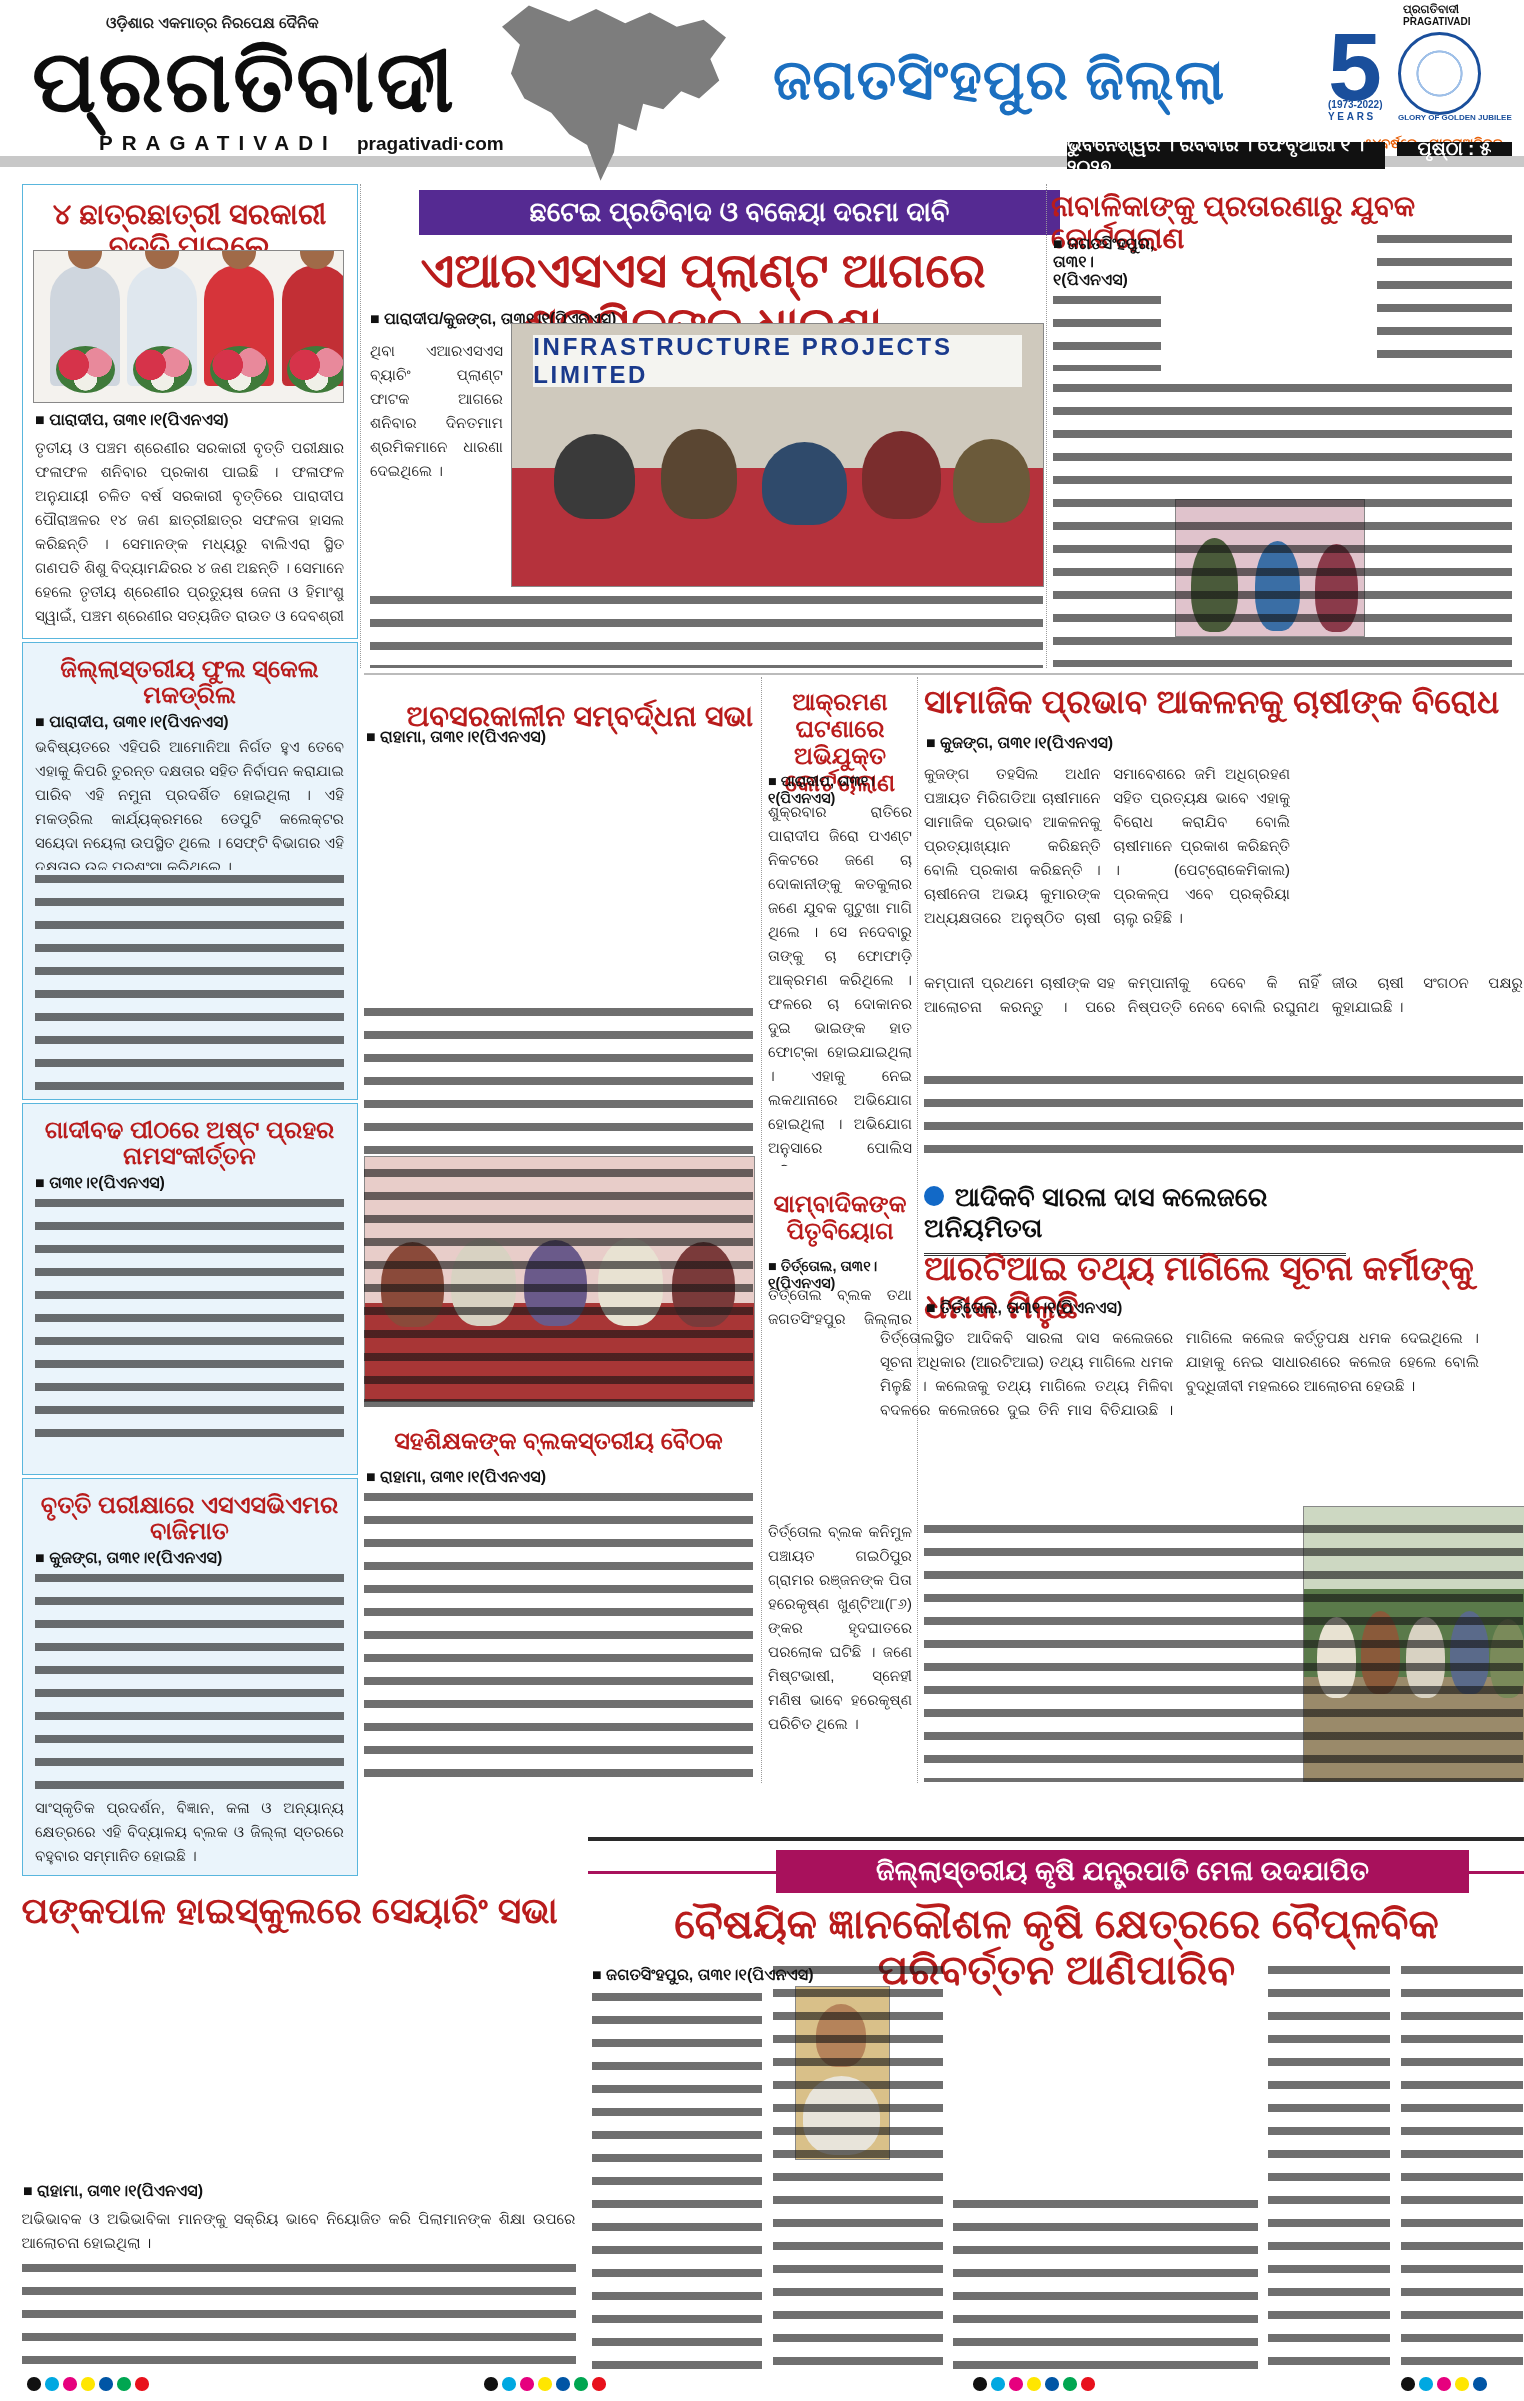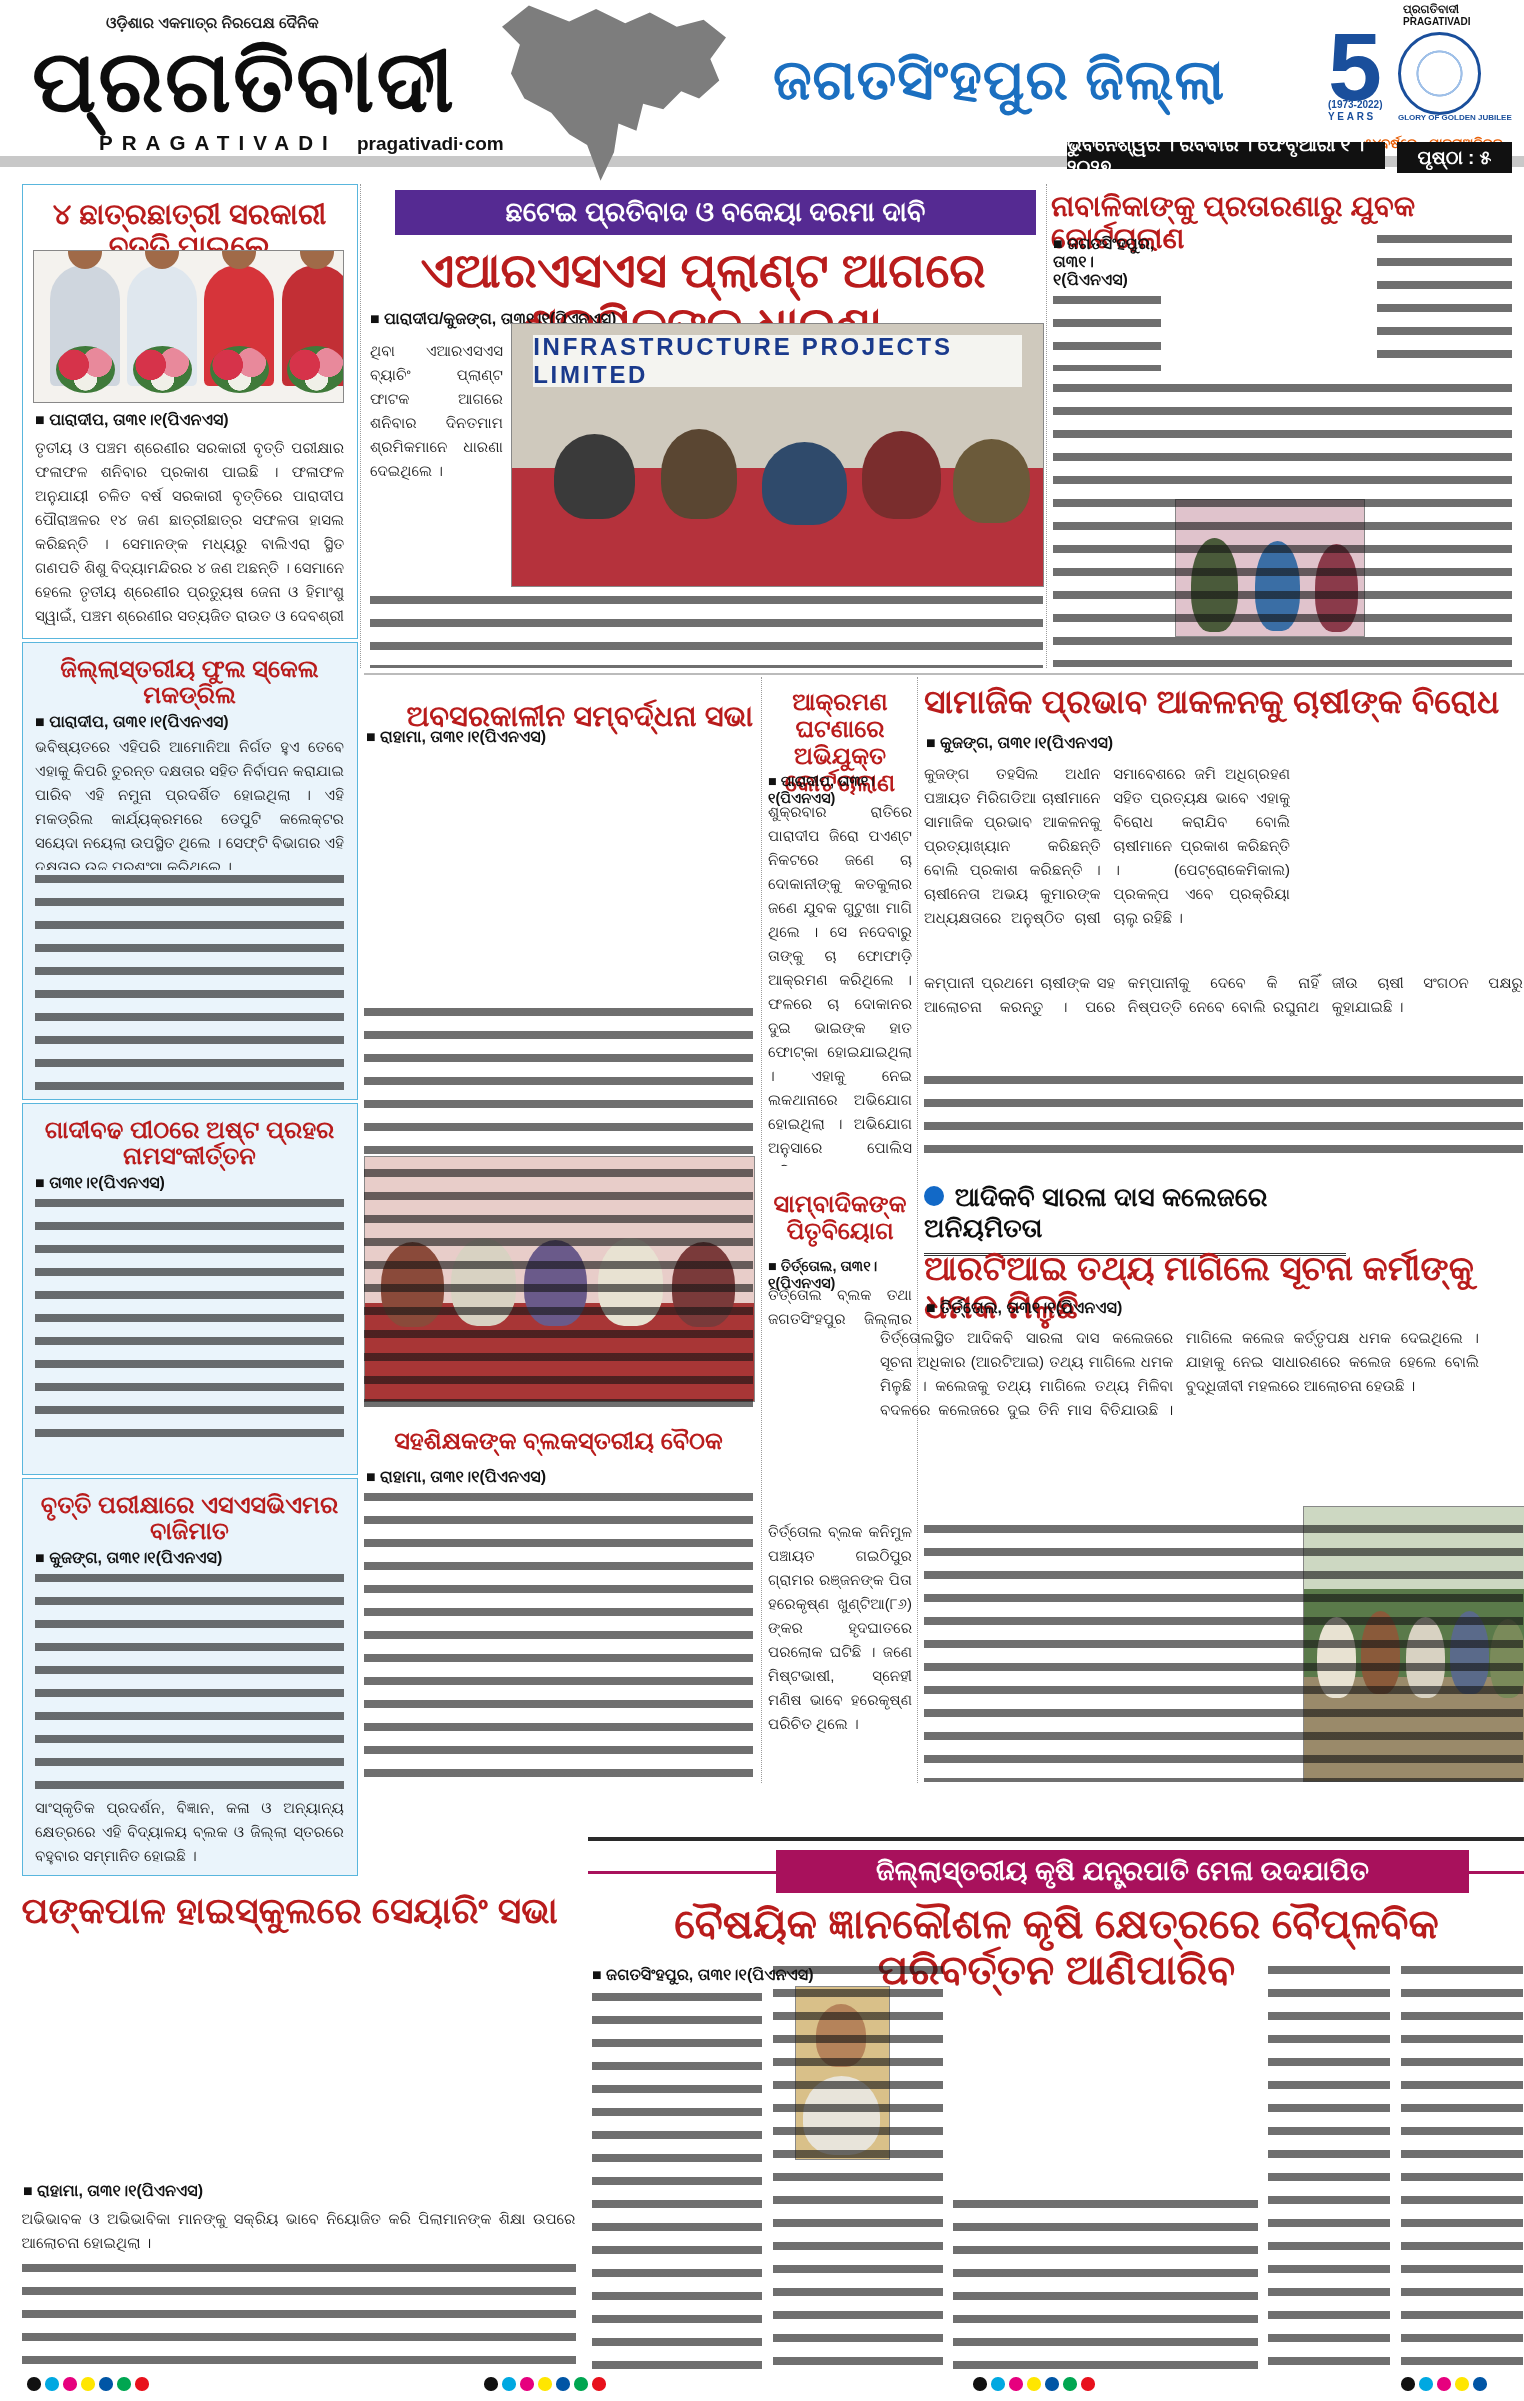--- a/index.html
+++ b/index.html
@@ -87,21 +87,21 @@
     <div class="abs jub-small" style="left:75px;top:14.4px;color:#111;">PRAGATIVADI</div>
     <div class="abs jub-num" style="left:0;top:16px;">5</div>
     <div class="abs jub-emblem" style="left:70px;top:30.5px;"></div>
     <div class="abs jub-small" style="left:0;top:97px;">(1973-2022)</div>
     <div class="abs jub-small" style="left:0;top:109px;letter-spacing:2.7px;">YEARS</div>
     <div class="abs jub-small" style="left:70px;top:111px;font-size:8px;">GLORY OF GOLDEN JUBILEE</div>
   </div>
   <div class="abs jub-slogan" style="left:1364px;top:136px;">୫୪ବର୍ଷରେ...ଯାତ୍ରାଅବିରତ</div>
 
   <div class="abs datebar" style="left:1067px;top:142px;width:318px;height:27px;">ଭୁବନେଶ୍ୱର । ରବିବାର । ଫେବୃଆରୀ ୧ । ୨୦୨୭</div>
-  <div class="abs datebar" style="left:1397px;top:142px;width:115px;height:31px;">ପୃଷ୍ଠା : ୫</div>
+  <div class="abs datebar" style="left:1397px;top:142px;width:115px;height:14px;">ପୃଷ୍ଠା : ୫</div>
 
   <div class="abs whitebox" style="left:21.5px;top:184px;width:334px;height:453px;">
     <div class="headline h-md" style="margin:12.6px 7.2px 5.4px;">୪ ଛାତ୍ରଛାତ୍ରୀ ସରକାରୀ ବୃତ୍ତି ପାଇଲେ</div>
     <div class="photo ph-kids" style="position:absolute;left:10.8px;top:65px;width:309px;height:151px;">
       <div class="kid" style="left:16px;background:#cfd6de;"></div>
       <div class="kid" style="left:93px;background:#dfe7ee;"></div>
       <div class="kid" style="left:170px;background:#d6343a;"></div>
       <div class="kid" style="left:248px;background:#c22f35;"></div>
       <div class="bouquet" style="left:21.5px;"></div>
       <div class="bouquet" style="left:99px;"></div>
@@ -126,21 +126,21 @@
   </div>
 
   <div class="abs bluebox" style="left:21.5px;top:1478px;width:334px;height:396px;">
     <div class="headline h-sm" style="margin:12.6px 7.2px 3.6px;">ବୃତ୍ତି ପରୀକ୍ଷାରେ ଏସଏସଭିଏମର ବାଜିମାତ</div>
     <div class="byline" style="margin:3.6px 12.6px;">■ କୁଜଙ୍ଗ, ତା୩୧।୧(ପିଏନଏସ)</div>
     <div class="textfill" style="margin:7.2px 12.6px;height:215px;"></div>
     <div class="body-txt" style="margin:3.6px 12.6px;height:81px;">ସାଂସ୍କୃତିକ ପ୍ରଦର୍ଶନ, ବିଜ୍ଞାନ, କଳା ଓ ଅନ୍ୟାନ୍ୟ କ୍ଷେତ୍ରରେ ଏହି ବିଦ୍ୟାଳୟ ବ୍ଲକ ଓ ଜିଲ୍ଲା ସ୍ତରରେ ବହୁବାର ସମ୍ମାନିତ ହୋଇଛି ।</div>
   </div>
 
   <div class="abs vrule" style="left:360px;top:184px;height:484px;"></div>
-  <div class="abs kicker purple" style="left:395px;top:190px;width:641px;height:45px;">ଛଟେଇ ପ୍ରତିବାଦ ଓ ବକେୟା ଦରମା ଦାବି</div>
+  <div class="abs kicker purple" style="left:419px;top:190px;width:641px;height:45px;">ଛଟେଇ ପ୍ରତିବାଦ ଓ ବକେୟା ଦରମା ଦାବି</div>
   <div class="abs headline h-xl" style="left:364px;top:244px;width:678px;">ଏଆରଏସଏସ ପ୍ଲାଣ୍ଟ ଆଗରେ ଶ୍ରମିକଙ୍କ ଧାରଣା</div>
   <div class="abs byline" style="left:370px;top:310px;">■ ପାରାଦୀପ/କୁଜଙ୍ଗ, ତା୩୧।୧(ପିଏନଏସ)</div>
   <div class="abs body-txt" style="left:370px;top:339px;width:133px;height:242px;">ଥିବା ଏଆରଏସଏସ ବ୍ୟାଚିଂ ପ୍ଲାଣ୍ଟ ଫାଟକ ଆଗରେ ଶନିବାର ଦିନତମାମ ଶ୍ରମିକମାନେ ଧାରଣା ଦେଇଥିଲେ ।</div>
 
   <div class="abs photo ph-protest" style="left:511px;top:323px;width:531px;height:262px;">
     <div class="banner-strip">
       <span>INFRASTRUCTURE PROJECTS LIMITED</span>
     </div>
     <div class="blob" style="left:8%;top:42%;width:81px;height:85px;background:#3a3a3a;"></div>
     <div class="blob" style="left:28%;top:40%;width:76px;height:90px;background:#5a4632;"></div>

